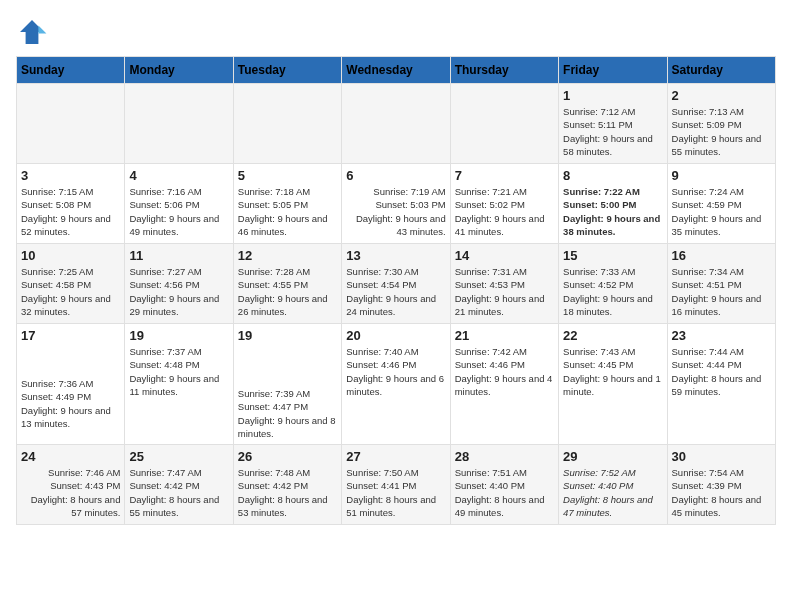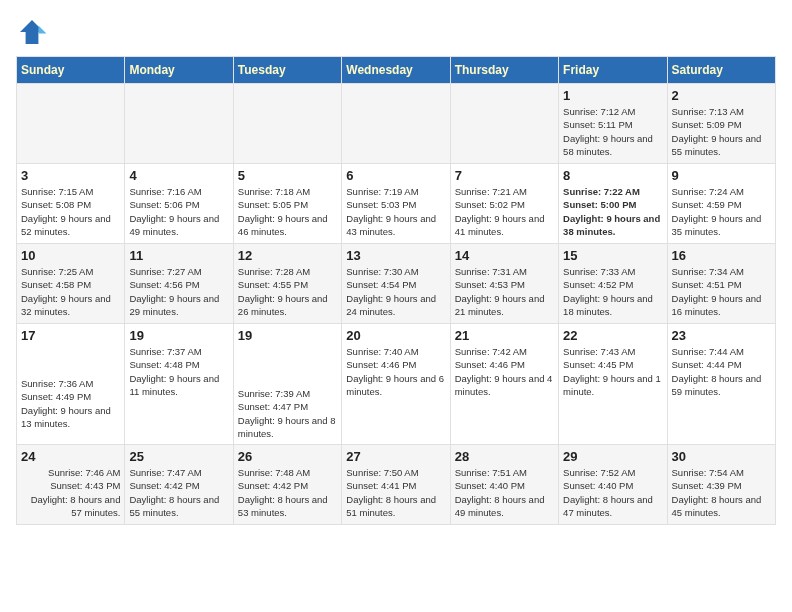--- a/index.html
+++ b/index.html
@@ -43,21 +43,21 @@
       font-size: 15px;
       color: #444;
     }
     table {
       width: 100%;
       border-collapse: collapse;
       table-layout: fixed;
     }
     thead tr th {
       background-color: #2a6db5;
-      color: #fef9c3;
+      color: #000000;
       font-size: 12px;
       font-weight: bold;
       padding: 6px 4px;
       text-align: left;
       border: 1px solid #e0e0e0;
     }
     tbody tr td {
       vertical-align: top;
       padding: 4px 4px;
       font-size: 10px;
@@ -153,21 +153,21 @@
 Daylight: 9 hours and 49 minutes.</div>
         </td>
         <td>
           <span class="day-number">5</span>
           <div class="day-info" style="white-space: pre-line;">Sunrise: 7:18 AM
 Sunset: 5:05 PM
 Daylight: 9 hours and 46 minutes.</div>
         </td>
         <td>
           <span class="day-number">6</span>
-          <div class="day-info" style="white-space: pre-line;">Sunrise: 7:19 AM
+          <div class="day-info" style="white-space: pre-line; text-align: right;">Sunrise: 7:19 AM
 Sunset: 5:03 PM
 Daylight: 9 hours and 43 minutes.</div>
         </td>
         <td>
           <span class="day-number">7</span>
           <div class="day-info" style="white-space: pre-line;">Sunrise: 7:21 AM
 Sunset: 5:02 PM
 Daylight: 9 hours and 41 minutes.</div>
         </td>
         <td>
@@ -297,21 +297,21 @@
 Daylight: 8 hours and 51 minutes.</div>
         </td>
         <td>
           <span class="day-number">28</span>
           <div class="day-info" style="white-space: pre-line;">Sunrise: 7:51 AM
 Sunset: 4:40 PM
 Daylight: 8 hours and 49 minutes.</div>
         </td>
         <td>
           <span class="day-number">29</span>
-          <div class="day-info" style="white-space: pre-line;">Sunrise: 7:52 AM
+          <div class="day-info" style="white-space: pre-line; font-style: italic;">Sunrise: 7:52 AM
 Sunset: 4:40 PM
 Daylight: 8 hours and 47 minutes.</div>
         </td>
         <td>
           <span class="day-number">30</span>
           <div class="day-info" style="white-space: pre-line;">Sunrise: 7:54 AM
 Sunset: 4:39 PM
 Daylight: 8 hours and 45 minutes.</div>
         </td>
       </tr>

